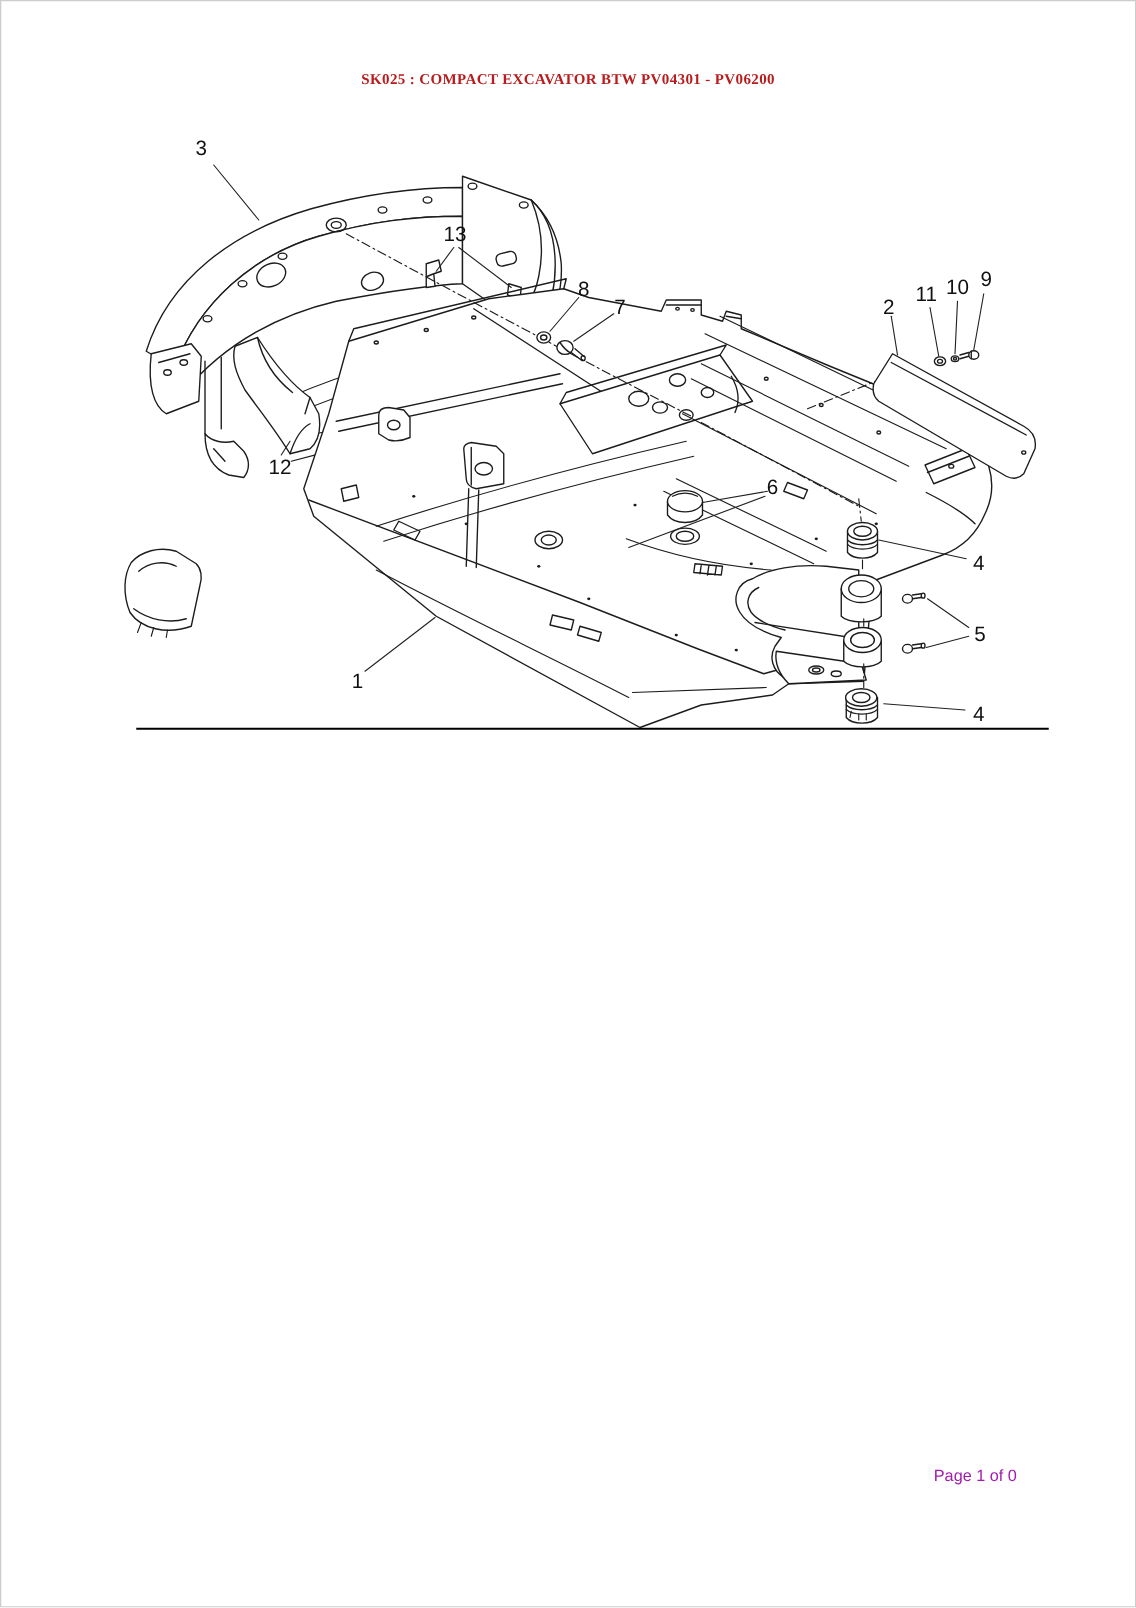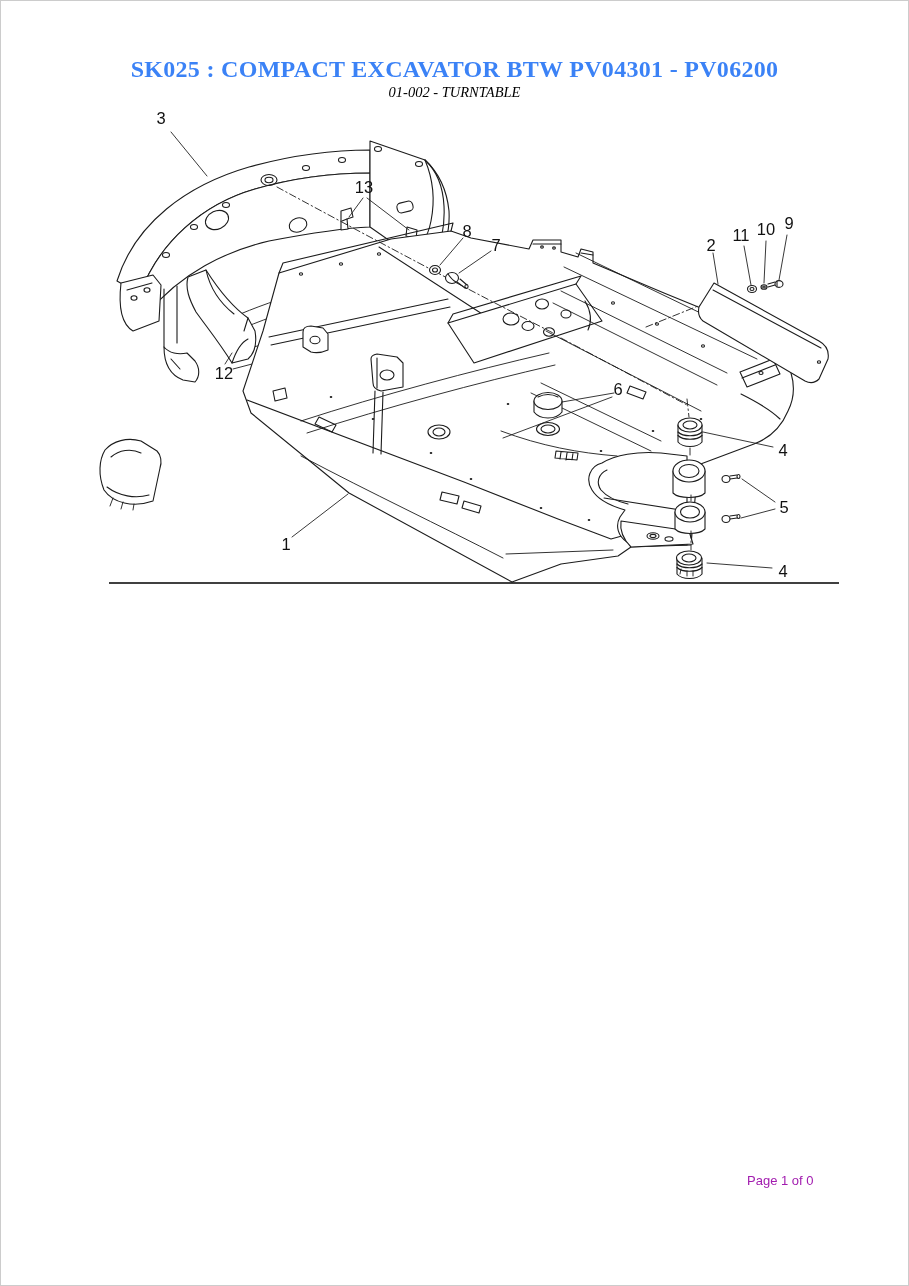--- a/index.html
+++ b/index.html
@@ -1,40 +1,39 @@
 <!DOCTYPE html>
 <html><head>
 <meta charset="utf-8">
 <style>
   html,body{margin:0;padding:0;background:#ffffff;}
   body{width:909px;height:1286px;position:relative;font-family:"Liberation Serif",serif;}
   .page{position:absolute;left:0;top:0;width:907px;height:1284px;background:#fff;border:1px solid #cccccc;}
   .title{position:absolute;top:55px;left:0;width:100%;text-align:center;
-         font-family:"Liberation Serif",serif;font-weight:bold;font-size:24px;color:#3b82f6;letter-spacing:.3px;}
+         font-family:"Liberation Serif",serif;font-weight:bold;font-size:12px;color:#b91c1c;letter-spacing:.3px;}
   .subtitle{position:absolute;top:83px;left:0;width:100%;text-align:center;
          font-family:"Liberation Serif",serif;font-style:italic;font-size:14.5px;color:#000;}
   .footer{position:absolute;top:1172px;left:746px;font-family:"Liberation Sans",sans-serif;
          font-size:13px;color:#a21caf;}
   svg.diagram{position:absolute;left:0;top:0;}
   svg.diagram g{stroke:#1c1c1c;fill:none;stroke-width:1.1;stroke-linejoin:round;stroke-linecap:round;}
   svg.diagram .w{fill:#ffffff;}
   svg.diagram .dot{fill:#1c1c1c;stroke:none;}
   svg.diagram .dash{stroke-dasharray:7 3 1.5 3;stroke-width:.9;}
   svg.diagram .thin{stroke-width:.9;}
   [data-name="callout-layer"] text{font-family:"Liberation Sans",sans-serif;font-size:16.5px;
          fill:#111;stroke:none;text-anchor:middle;}
   [data-name="callout-layer"] line{stroke:#222;stroke-width:.9;}
   [data-name="divider-line"]{stroke:#000;stroke-width:1.6;}
 </style>
 </head>
 <body>
 
 <div class="page" data-name="catalog-page">
   <div class="title" data-name="page-title">SK025 : COMPACT EXCAVATOR BTW PV04301 - PV06200</div>
-  <div class="subtitle" data-name="section-title">01-002 - TURNTABLE</div>
 
   <svg class="diagram" width="909" height="1286" viewBox="0 0 909 1286" data-name="turntable-exploded-diagram">
 
     <g data-name="rear-cover-left">
       <path class="w" d="M116,280 C134,222 186,184 248,166 C295,153 332,149 369,149 L369,172 C330,172 296,176 254,188 C202,203 158,241 139,293 Z"></path>
       <path class="w" d="M139,293 C158,241 202,203 254,188 C296,176 330,172 369,172 L369,226 C342,227 310,232 268,240 C225,250 180,272 147,312 Z"></path>
       <ellipse cx="165" cy="254" rx="3.5" ry="2.5"></ellipse>
       <ellipse cx="193" cy="226" rx="3.5" ry="2.5"></ellipse>
       <ellipse cx="225" cy="204" rx="3.5" ry="2.5"></ellipse>
       <ellipse cx="305" cy="167" rx="3.5" ry="2.5"></ellipse>

